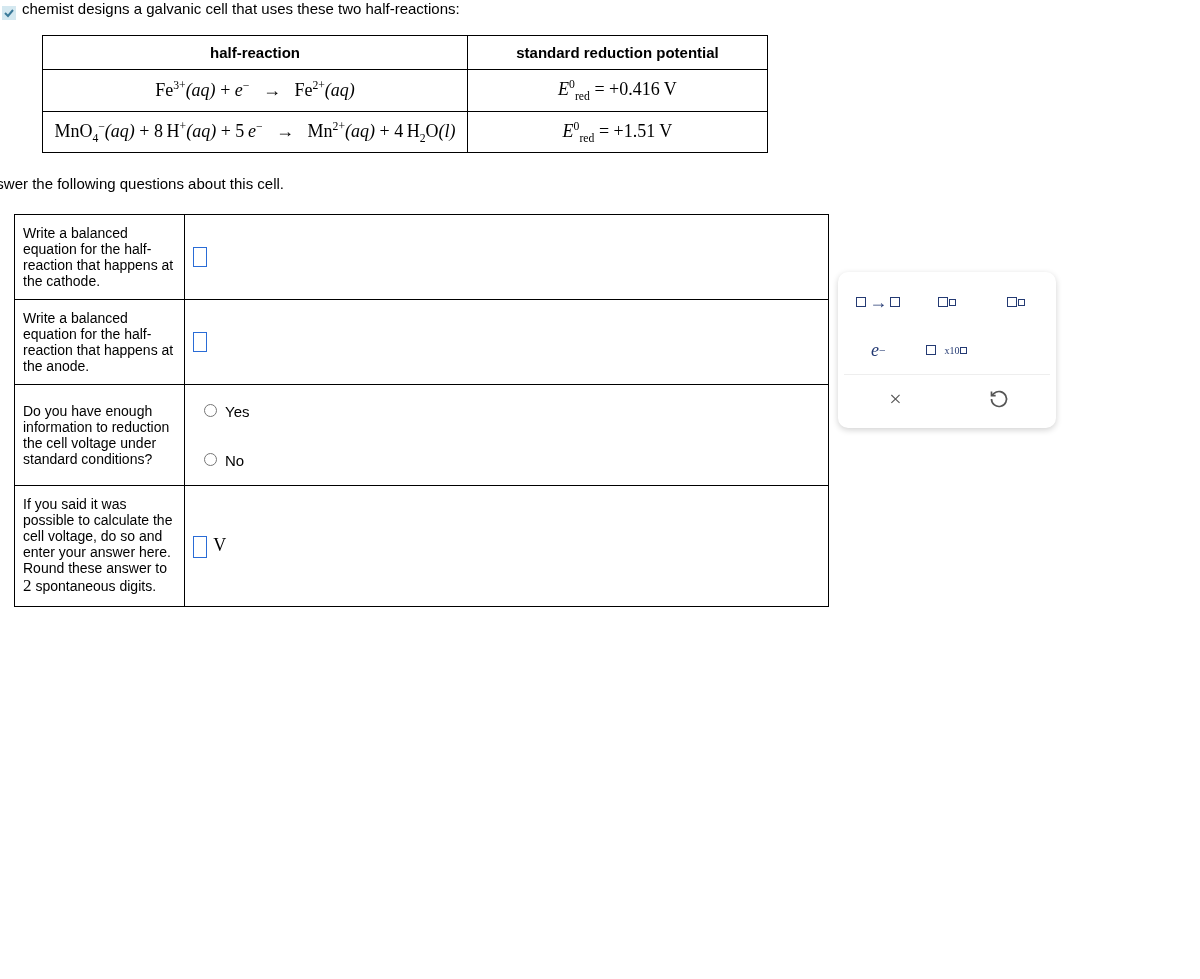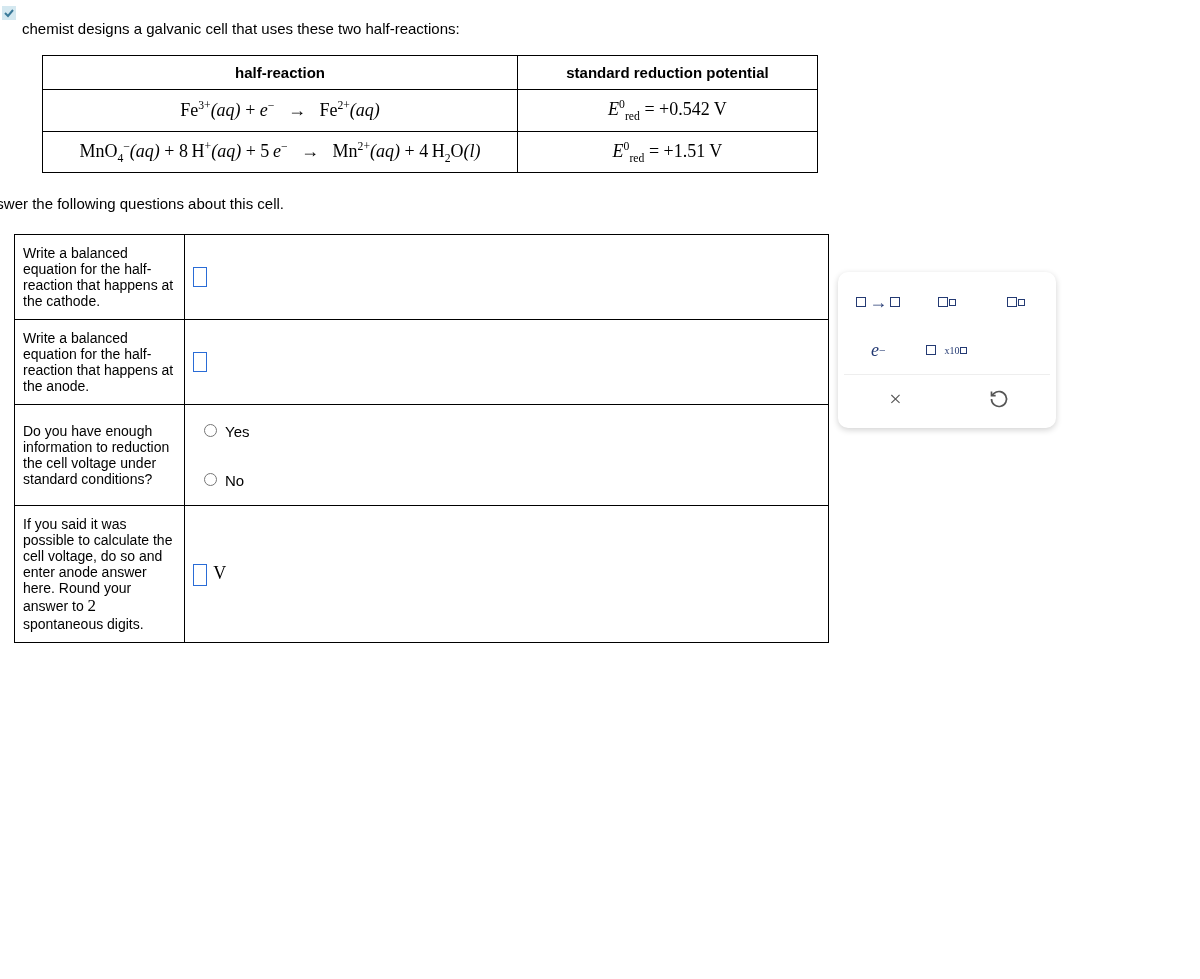--- a/index.html
+++ b/index.html
@@ -17,35 +17,35 @@
     top: 6px;
     left: 2px;
     width: 14px;
     height: 14px;
     background: #d4e8f0;
     display: flex;
     align-items: center;
     justify-content: center;
   }
   .check-icon svg { stroke: #3b7a99; }
-  .content { padding-left: 22px; padding-top: 20px; }
+  .content { padding-left: 22px; padding-top: 0; }
   .prompt { margin-bottom: 18px; }
   .half-table {
     border-collapse: collapse;
     margin-left: 20px;
     margin-bottom: 22px;
   }
   .half-table th, .half-table td {
     border: 1.5px solid #000;
     padding: 8px 10px;
     text-align: center;
     vertical-align: middle;
   }
   .half-table th { font-weight: bold; }
-  .half-table .eq-cell { width: 475px; font-family: "Times New Roman", serif; font-size: 18px; }
+  .half-table .eq-cell { width: 425px; font-family: "Times New Roman", serif; font-size: 18px; }
   .half-table .pot-cell { width: 300px; font-family: "Times New Roman", serif; font-size: 18px; }
   .followup { margin-left: -22px;  padding-left:0; margin-bottom: 22px; }
   .qtable {
     border-collapse: collapse;
     margin-left: 0;
     width: 815px;
   }
   .qtable td {
     border: 1.5px solid #000;
     padding: 10px 8px;
@@ -122,21 +122,21 @@
           <span>+</span>
           <span class="ital">e</span><sup>−</sup>
           &nbsp;&nbsp;<span>→</span>&nbsp;&nbsp;
           <span>Fe</span><sup>2+</sup><span class="ital">(aq)</span>
         </span>
       </td>
       <td class="pot-cell">
         <span class="nowrap serif">
           <span class="ital">E</span><sup>0</sup><sub>red</sub>
           <span>=</span>
-          <span>+0.542 V</span>
+          <span>+0.416 V</span>
         </span>
       </td>
     </tr>
     <tr>
       <td class="eq-cell">
         <span class="nowrap serif">
           <span>MnO</span><sub>4</sub><sup>−</sup><span class="ital">(aq)</span>
           <span>+</span>
           <span>8</span> <span>H</span><sup>+</sup><span class="ital">(aq)</span>
           <span>+</span>
@@ -173,21 +173,21 @@
   </tr>
   <tr>
     <td class="qlabel">Do you have enough information to reduction the cell voltage under standard conditions?</td>
     <td class="qinput">
       <div class="radio-row"><label><input type="radio" name="enough" style=""><span>Yes</span></label></div>
       <div style="margin:6px 0 6px 6px;"><label><input type="radio" name="enough" style=""><span>No</span></label></div>
     </td>
   </tr>
   <tr>
     <td class="qlabel">
-      <span>If you said it was possible to calculate the cell voltage, do so and enter anode answer here. Round your answer to </span><span class="serif" style="font-size:17px;">2</span><span> spontaneous digits.</span>
+      <span>If you said it was possible to calculate the cell voltage, do so and enter your answer here. Round these answer to </span><span class="serif" style="font-size:17px;">2</span><span> spontaneous digits.</span>
     </td>
     <td class="qinput">
       <span class="voltage-input"></span>
       <span class="serif" style="font-size:18px; margin-left:2px;">V</span>
     </td>
   </tr>
 </tbody>
   </table>
 
 <div class="toolbox">

